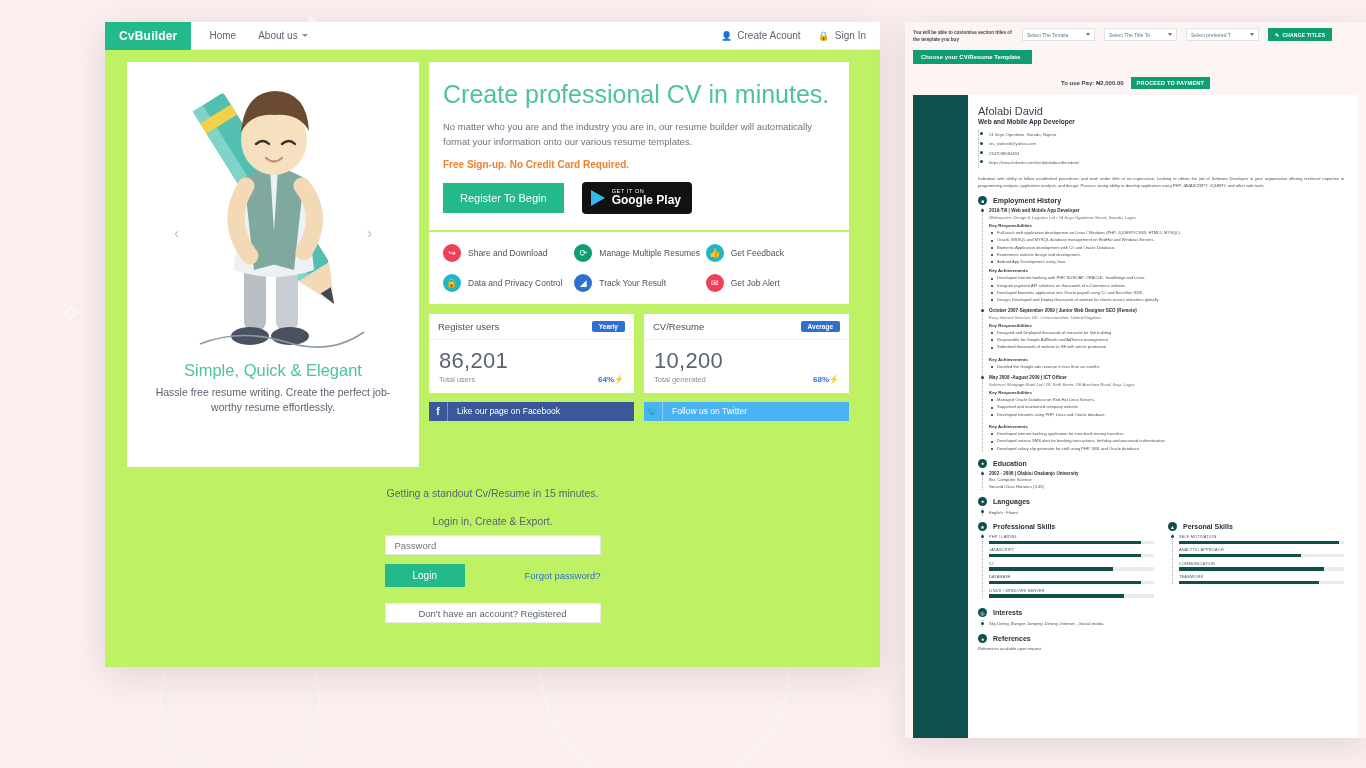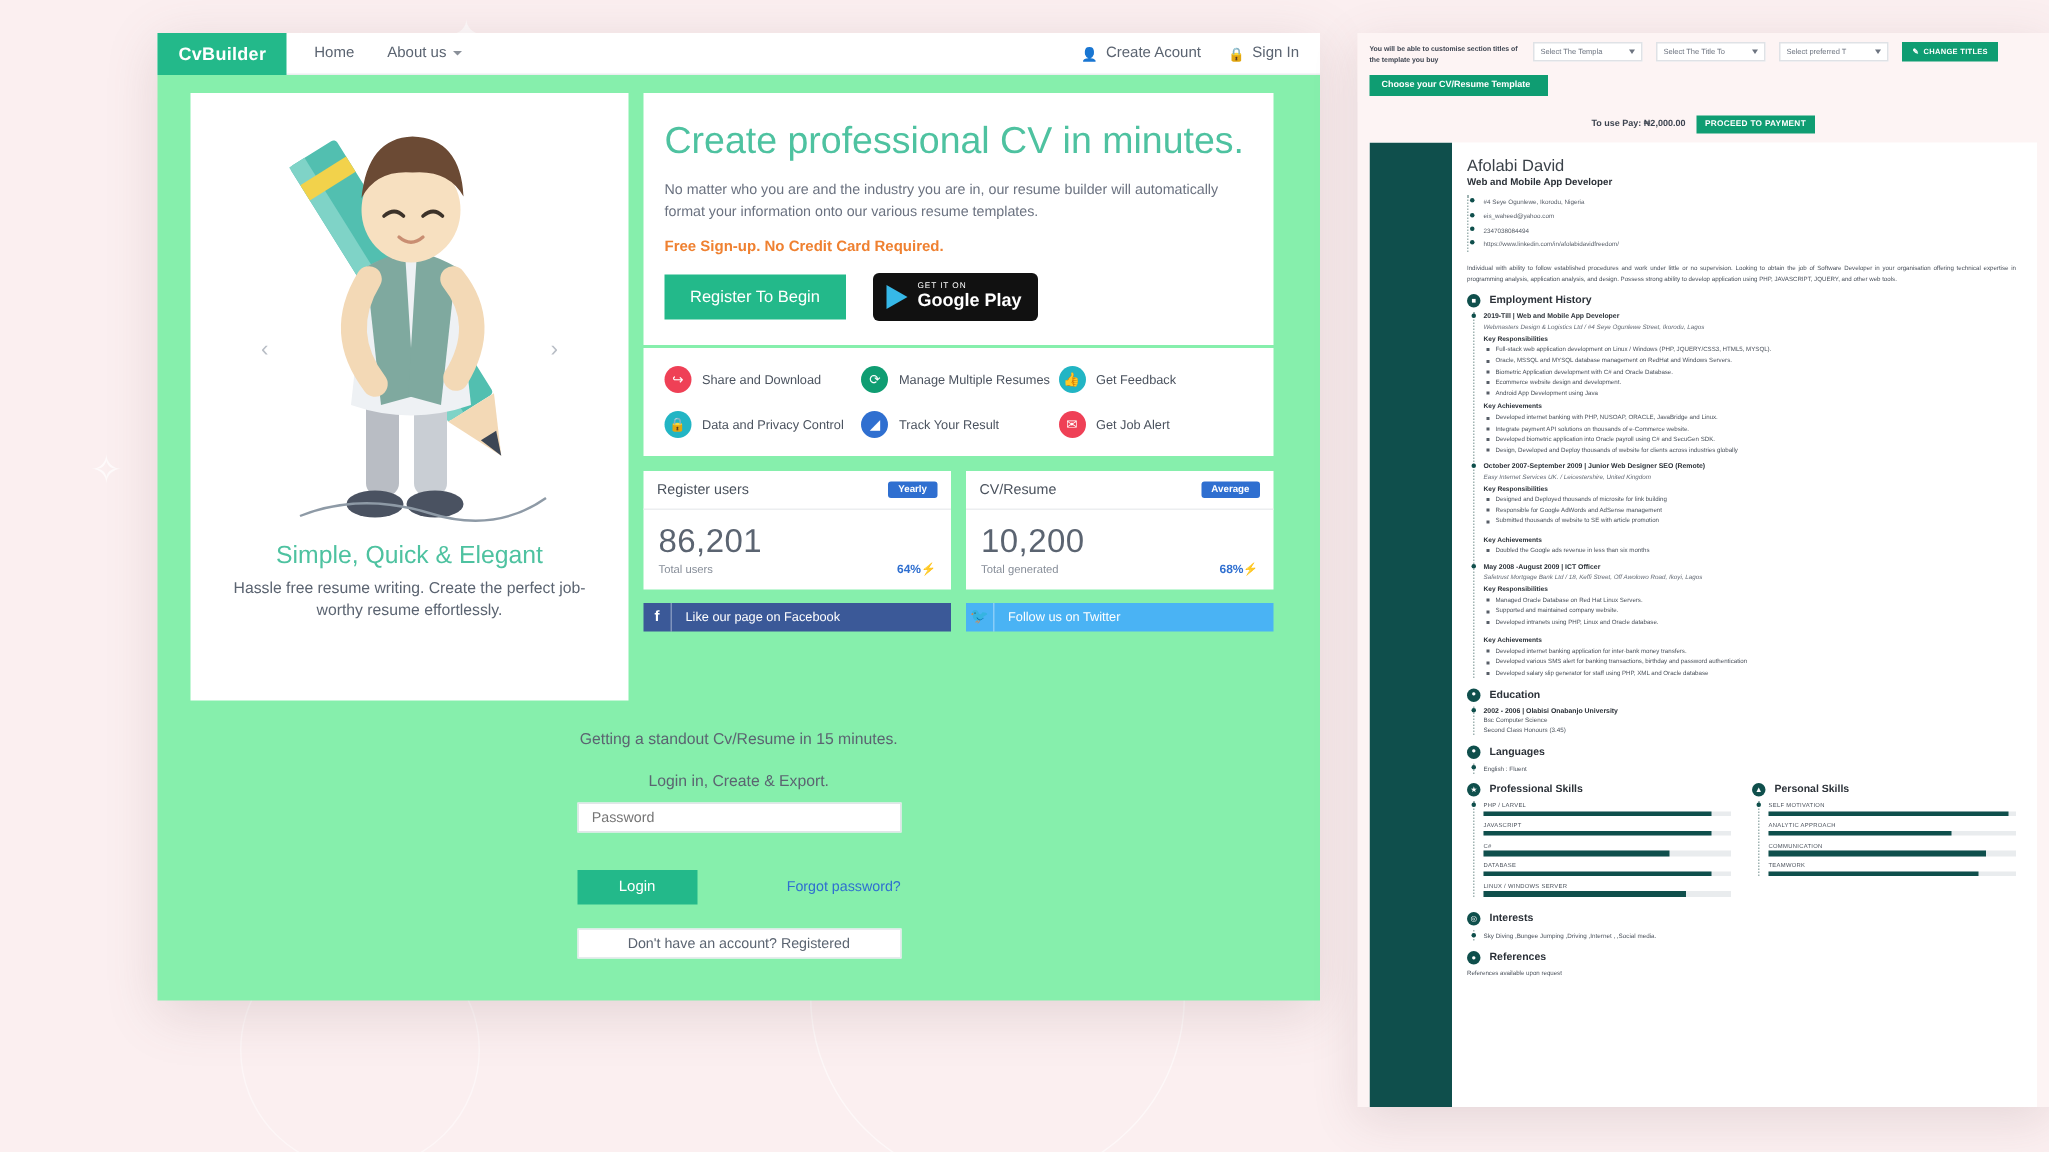--- a/index.html
+++ b/index.html
@@ -11,21 +11,21 @@
   }
   
   .bg-deco { position: absolute; border-radius: 50%; border: 1px solid rgba(255,255,255,.55); pointer-events: none; }
   .bg-deco.d1 { width: 250px; height: 250px; left: 540px; top: 540px; }
   .bg-deco.d2 { width: 160px; height: 160px; left: 160px; top: 620px; border-color: rgba(255,255,255,.45);}
   .bg-star { position: absolute; color: rgba(255,255,255,.7); font-size: 26px; line-height: 1; pointer-events: none; }
 
   
   #left-window {
     position: absolute; left: 105px; top: 22px; width: 775px; height: 645px;
-    background: #86efac; box-shadow: 0 8px 34px rgba(120,90,95,.18);
+    background: #bef264; box-shadow: 0 8px 34px rgba(120,90,95,.18);
   }
   #topnav {
     height: 28px; background: #ffffff; display: flex; align-items: center;
     border-bottom: 1px solid #eceef0;
   }
   .brand {
     background: #23b98a; color: #fff; font-size: 12px; font-weight: bold;
     height: 28px; display: flex; align-items: center; padding: 0 14px;
     letter-spacing: .2px;
   }
@@ -97,21 +97,21 @@
   .soc { width: 205px; height: 19px; display: flex; align-items: center; color: #fff; font-size: 8.5px; }
   .soc-ic { width: 19px; display: flex; align-items: center; justify-content: center; font-size: 10px; font-weight: bold; border-right: 1px solid rgba(255,255,255,.35); height: 100%; }
   .soc-lb { padding-left: 9px; }
   #fb { background: #3b5998; } #tw { background: #4ab3f4; }
 
   
   #login-area { padding: 20px 0 0 0; text-align: center; }
   #lg-1 { font-size: 10.5px; color: #5b6471; }
   #lg-2 { font-size: 10.5px; color: #5b6471; margin-top: 16px; }
   .lg-input { width: 216px; height: 20px; background: #fff; border: 1px solid #e2e5e9; font-size: 9.5px; color: #9aa1ab; padding: 0 9px; margin-top: 8px; font-family: inherit; display: block; margin-left: auto; margin-right: auto; }
-  .lg-row { width: 216px; margin: 25px auto 0 auto; display: flex; align-items: center; }
+  .lg-row { width: 216px; margin: 9px auto 0 auto; display: flex; align-items: center; }
   #login-btn { background: #23b98a; color: #fff; border: none; font-size: 10px; padding: 6px 28px; font-family: inherit; cursor: pointer; }
   #forgot { margin-left: auto; font-size: 9.5px; color: #2f6fd0; }
   #reg-btn { width: 216px; height: 20px; background: #fff; border: 1px solid #e7eaee; font-size: 9.5px; color: #5b6471; margin: 16px auto 0 auto; display: block; font-family: inherit; cursor: pointer; }
 
   
   #right-window {
     position: absolute; left: 905px; top: 22px; width: 461px; height: 716px;
     background: #fdf4f4; box-shadow: 0 8px 30px rgba(120,90,95,.16); overflow: hidden;
   }
   #cvb-toolbar { background: #fdf4f4; padding: 6px 8px 4px 8px; }

